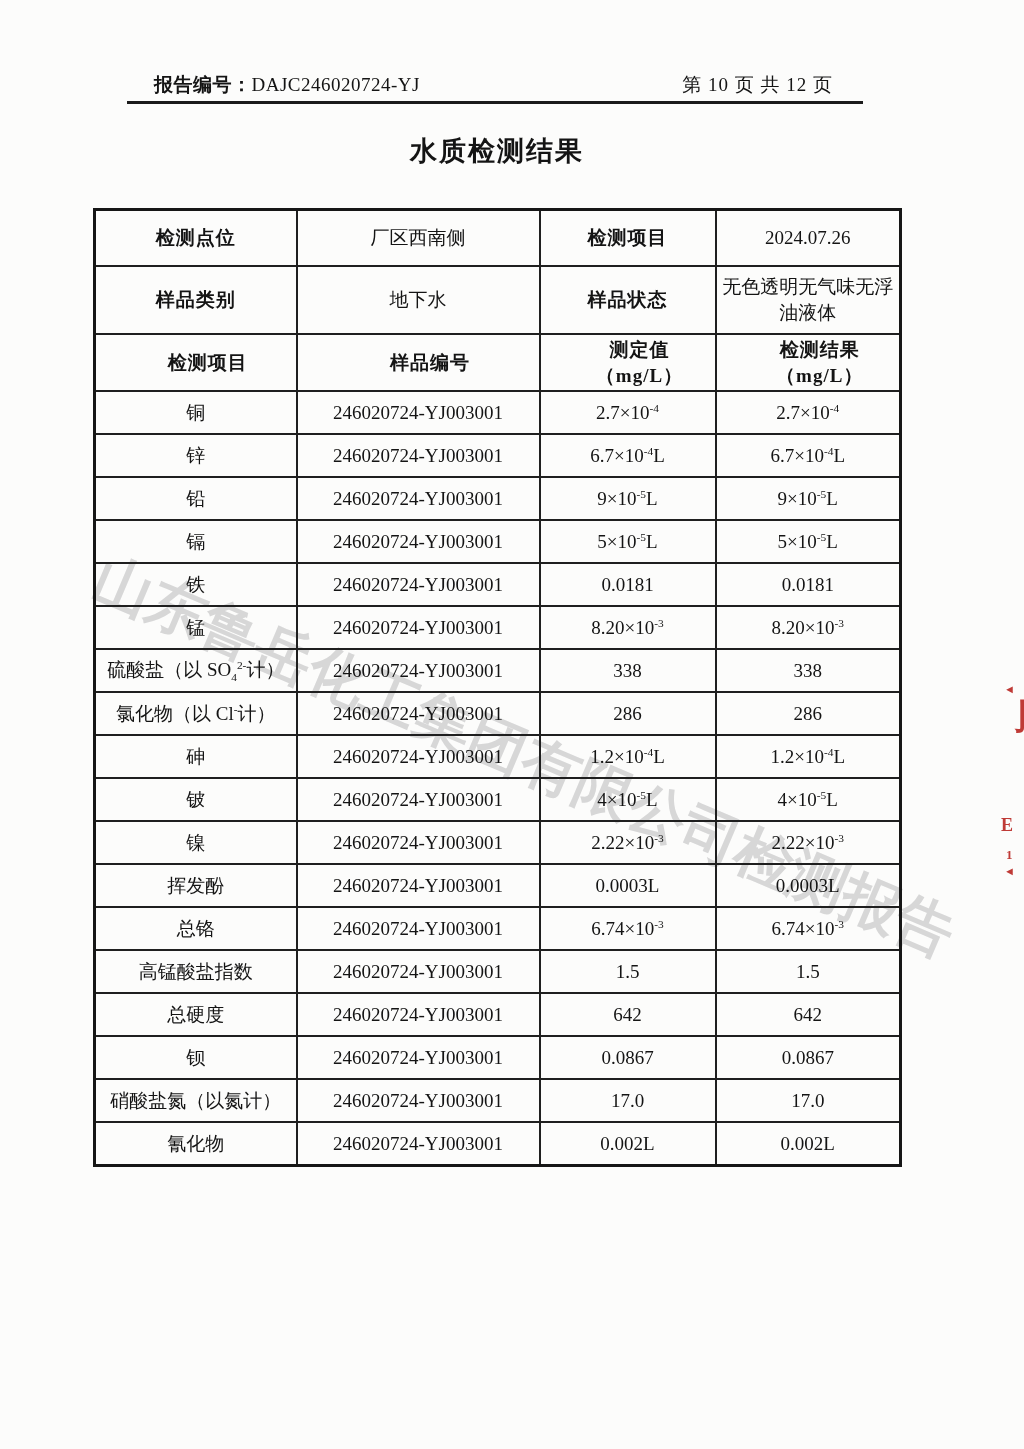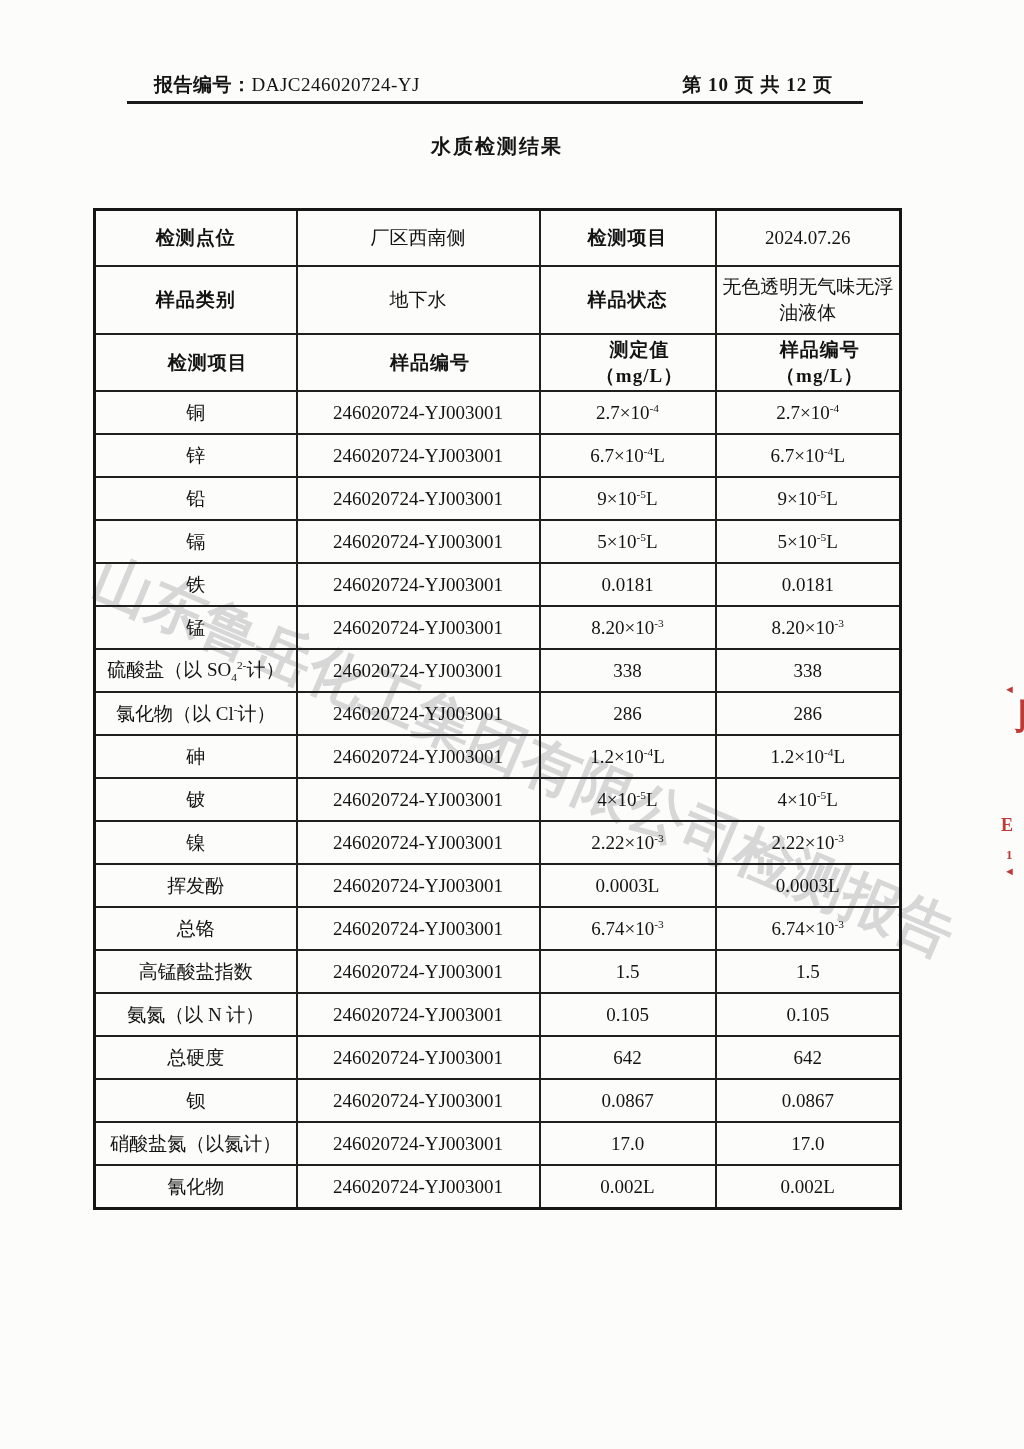--- a/index.html
+++ b/index.html
@@ -16,30 +16,30 @@
     color:#141414;
   }
   
   .report-no{
     position:absolute;left:133px;top:72px;
     font-size:19px;letter-spacing:0.5px;margin-left:21px;
   }
   .report-no .lblb{font-weight:bold;}
   .page-no{
     position:absolute;top:72px;right:191px;
-    font-size:19px;font-weight:bold;letter-spacing:1px;
+    font-size:19px;font-weight:normal;letter-spacing:1px;
   }
   .header-rule{
     position:absolute;left:127px;top:101px;width:736px;height:3px;
     background:#1b1b1b;
   }
   
   .doc-title{
     position:absolute;left:93px;top:133px;width:808px;
-    text-align:center;font-size:20px;font-weight:bold;letter-spacing:2px;
+    text-align:center;font-size:27px;font-weight:bold;letter-spacing:2px;
   }
   
   .watermark{
     position:absolute;left:112px;top:540px;
     transform:rotate(23deg);transform-origin:0 0;
     font-size:58px;font-weight:bold;white-space:nowrap;
     color:rgba(128,128,133,0.30);
     z-index:1;pointer-events:none;
   }
   
@@ -109,21 +109,21 @@
       <tr class="info-2">
         <td class="lbl">样品类别</td>
         <td>地下水</td>
         <td class="lbl">样品状态</td>
         <td>无色透明无气味无浮油液体</td>
       </tr>
       <tr class="cols">
         <td class="lbl">检测项目</td>
         <td class="lbl">样品编号</td>
         <td class="lbl">测定值（mg/L）</td>
-        <td class="lbl">样品编号（mg/L）</td>
+        <td class="lbl">检测结果（mg/L）</td>
       </tr>
 
         <tr class="data-row">
           <td>铜</td>
           <td>246020724-YJ003001</td>
           <td>2.7×10<sup>-4</sup></td>
           <td>2.7×10<sup>-4</sup></td>
         </tr>
         <tr class="data-row">
           <td>锌</td>
@@ -195,26 +195,20 @@
           <td>总铬</td>
           <td>246020724-YJ003001</td>
           <td>6.74×10<sup>-3</sup></td>
           <td>6.74×10<sup>-3</sup></td>
         </tr>
         <tr class="data-row">
           <td>高锰酸盐指数</td>
           <td>246020724-YJ003001</td>
           <td>1.5</td>
           <td>1.5</td>
-        </tr>
-        <tr class="data-row">
-          <td>氨氮（以 N 计）</td>
-          <td>246020724-YJ003001</td>
-          <td>0.105</td>
-          <td>0.105</td>
         </tr>
         <tr class="data-row">
           <td>总硬度</td>
           <td>246020724-YJ003001</td>
           <td>642</td>
           <td>642</td>
         </tr>
         <tr class="data-row">
           <td>钡</td>
           <td>246020724-YJ003001</td>

